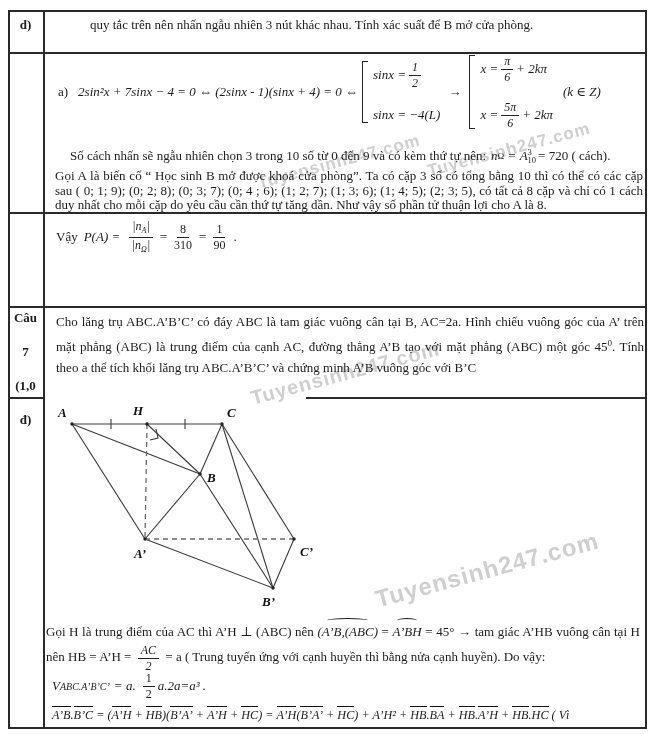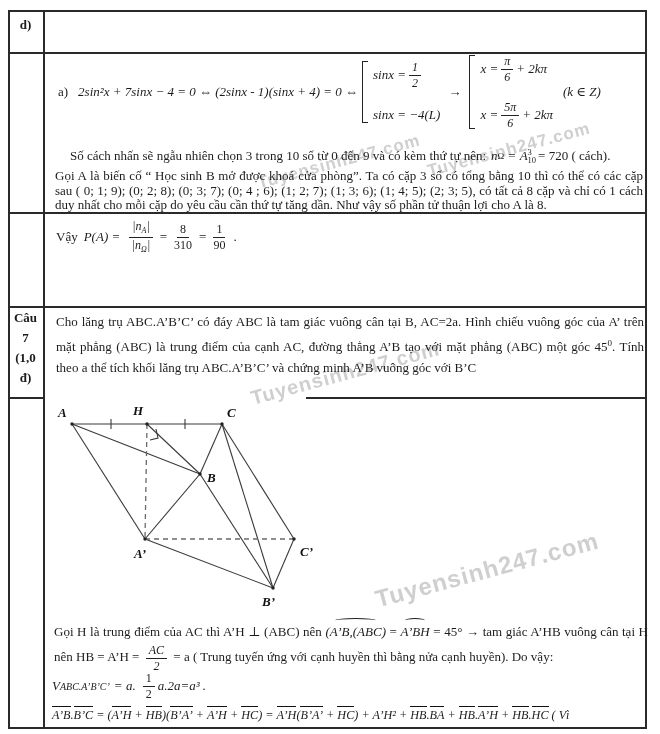--- a/index.html
+++ b/index.html
@@ -48,20 +48,21 @@
   <div class="bl" style="left:8px;top:306px;width:639px;height:1.5px"></div>
   <div class="bl" style="left:8px;top:397px;width:36px;height:1.5px"></div>
   <div class="bl" style="left:306px;top:397px;width:341px;height:1.5px"></div>
 
   <div class="wm" style="left:255px;top:152px;font-size:17px">Tuyensinh247.com</div>
   <div class="wm" style="left:425px;top:140px;font-size:17px">Tuyensinh247.com</div>
   <div class="wm" style="left:248px;top:362px;font-size:20px">Tuyensinh247.com</div>
   <div class="wm" style="left:372px;top:556px;font-size:24px">Tuyensinh247.com</div>
 
   <div class="abs lbl" style="left:8px;top:17px;width:35px">d)</div>
+  <div class="abs" style="left:90px;top:17px;width:545px">quy tắc trên nên nhấn ngẫu nhiên 3 nút khác nhau. Tính xác suất để B mở cửa phòng.</div>
 
   <div class="abs flexline" style="left:58px;top:60px;height:64px">
     <span style="margin-right:10px">a)</span>
     <span class="mi">2sin²x + 7sinx − 4 = 0 ⇔ (2sinx - 1)(sinx + 4) = 0 ⇔</span>
     <span class="cases">
       <span class="lbr"></span>
       <span class="ccol">
         <span class="cline mi">
           <span>sinx =</span>
           <span class="frac">
@@ -126,21 +127,21 @@
       <span class="den">310</span>
     </span>
     <span style="margin:0 4px">=</span>
     <span class="frac">
       <span class="num">1</span>
       <span class="den">90</span>
     </span>
     <span style="margin-left:5px">.</span>
   </div>
 
-  <div class="abs lbl" style="left:8px;top:310px;width:35px;display:flex;flex-direction:column;gap:4px">
+  <div class="abs lbl" style="left:8px;top:310px;width:35px;display:flex;flex-direction:column;gap:18px">
     <span>Câu</span>
     <span>7</span>
     <span>(1,0</span>
     <span>đ)</span>
   </div>
   <div class="abs just" style="left:56px;top:311px;width:588px;line-height:21.5px">
     <span>Cho lăng trụ ABC.A’B’C’ có đáy ABC là tam giác vuông cân tại B, AC=2a. Hình chiếu vuông góc của A’ trên mặt phẳng (ABC) là trung điểm của cạnh AC, đường thẳng A’B tạo với mặt phẳng (ABC) một góc 45</span><sup style="font-size:9px">0</sup><span>. Tính theo a thể tích khối lăng trụ  ABC.A’B’C’ và chứng minh A’B vuông góc với B’C</span>
   </div>
 
   <svg class="abs" style="left:44px;top:398px" width="330" height="214" viewBox="0 0 330 214">
@@ -177,21 +178,21 @@
       <text x="14" y="19">A</text>
       <text x="89" y="17">H</text>
       <text x="183" y="19">C</text>
       <text x="163" y="84">B</text>
       <text x="90" y="160">A’</text>
       <text x="256" y="158">C’</text>
       <text x="218" y="208">B’</text>
     </g>
   </svg>
 
-  <div class="abs just" style="left:54px;top:620px;width:594px;line-height:24px">
+  <div class="abs just" style="left:46px;top:620px;width:594px;line-height:24px">
     <span>Gọi H là trung điểm của AC thì A’H ⊥ (ABC) nên </span><span class="hatgrp mi">(A’B,(ABC)</span><span> = </span><span class="hatgrp mi">A’BH</span><span> = 45° → tam giác A’HB vuông cân tại H nên HB = A’H = </span><span class="frac mi">
         <span class="num">AC</span>
         <span class="den">2</span>
       </span><span> = a ( Trung tuyến ứng với cạnh huyền thì bằng nửa cạnh huyền). Do vậy:</span>
   </div>
 
   <div class="abs flexline" style="left:52px;top:672px">
     <span class="mi">V</span>
       <sub class="mi" style="font-size:10px">ABC.A’B’C’</sub>
     <span class="mi" style="margin:0 4px">= a.</span>

